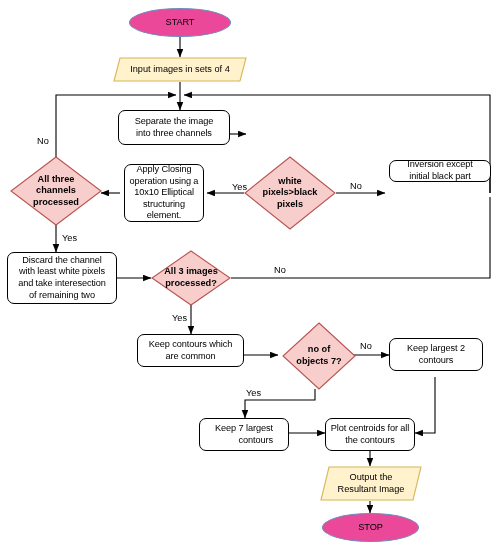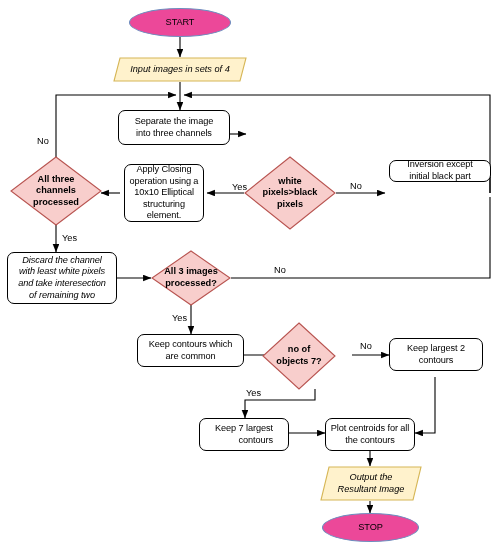--- a/index.html
+++ b/index.html
@@ -25,21 +25,21 @@
   .proc{
     background:#ffffff;
     border:1.1px solid #000000;
     border-radius:7px;
   }
   .term{
     background:#ec4899;
     border:1.1px solid #6c8ebf;
     border-radius:50%;
   }
-  .io-wrap{position:absolute;font-style:italic;}
+  .io-wrap{position:absolute;}
   .io-wrap svg{position:absolute;left:0;top:0;}
   .io-label{
     position:absolute;left:0;top:0;width:100%;height:100%;
     display:flex;align-items:center;justify-content:center;
     text-align:center;font-size:9.2px;line-height:11.6px;white-space:pre-line;
   }
   .dia-wrap{position:absolute;font-weight:bold;}
   .dia-wrap svg{position:absolute;left:0;top:0;}
   .dia-label{
     position:absolute;left:0;top:0;width:100%;height:100%;
@@ -152,41 +152,41 @@
 
   <div class="dia-wrap" style="left:10px;top:156px;width:92px;height:70px;">
     <svg width="92" height="70" viewBox="0 0 92 70">
       <polygon points="46,1 91,35 46,69 1,35" fill="#f8cecc" stroke="#b85450" stroke-width="1.1"></polygon>
     </svg>
     <div class="dia-label">All three
 channels
 processed</div>
   </div>
 
-  <div class="node proc" style="left:7px;top:252px;width:110px;height:52px;font-style:italic;">
+  <div class="node proc" style="left:7px;top:252px;width:110px;height:52px;">
     <span>Discard the channel
 with least white pixels
 and take interesection
 of remaining two</span>
   </div>
 
   <div class="dia-wrap" style="left:151px;top:250px;width:80px;height:56px;">
     <svg width="80" height="56" viewBox="0 0 80 56">
       <polygon points="40,1 79,28 40,55 1,28" fill="#f8cecc" stroke="#b85450" stroke-width="1.1"></polygon>
     </svg>
     <div class="dia-label">All 3 images
 processed?</div>
   </div>
 
   <div class="node proc" style="left:137px;top:334px;width:107px;height:33px;">
     <span>Keep contours which
 are common</span>
   </div>
 
-  <div class="dia-wrap" style="left:262px;top:322px;width:74px;height:68px;">
+  <div class="dia-wrap" style="left:282px;top:322px;width:74px;height:68px;">
     <svg width="74" height="68" viewBox="0 0 74 68">
       <polygon points="37,1 73,34 37,67 1,34" fill="#f8cecc" stroke="#b85450" stroke-width="1.1"></polygon>
     </svg>
     <div class="dia-label">no of
 objects 7?</div>
   </div>
 
   <div class="node proc" style="left:389px;top:338px;width:94px;height:33px;">
     <span>Keep largest 2
 contours</span>

